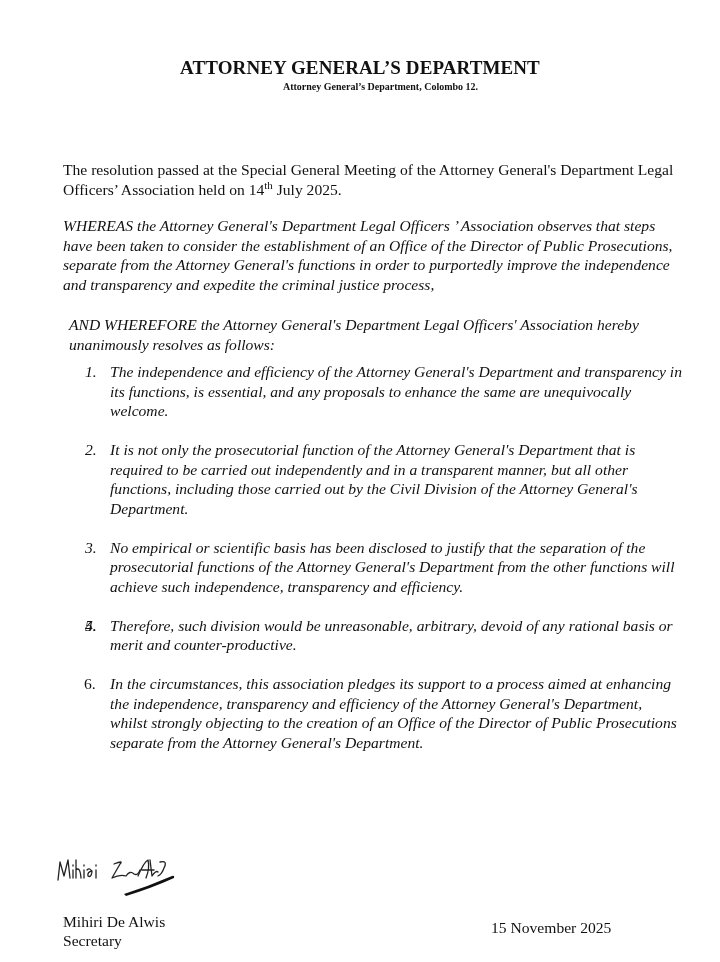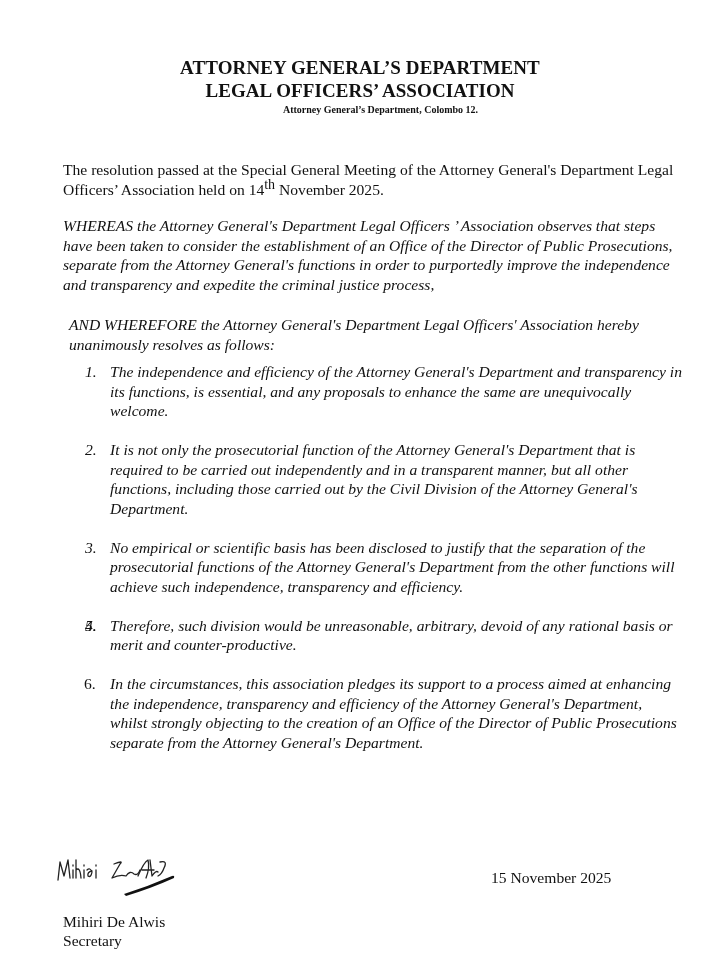--- a/index.html
+++ b/index.html
@@ -44,21 +44,21 @@
     }
     .body-text {
       position: absolute;
       left: 63px;
       width: 620px;
       font-size: 15.6px;
       line-height: 19.5px;
       color: #111;
     }
     .intro { top: 160px; }
-    .intro sup { font-size: 14px; vertical-align: 6px; line-height: 0; }
+    .intro sup { font-size: 11px; vertical-align: 6px; line-height: 0; }
     .whereas { top: 216px; font-style: italic; }
     .wherefore { top: 309px; font-style: italic; }
     .items {
       position: absolute;
       left: 63px;
       top: 362px;
       width: 620px;
       margin: 0;
       padding: 0;
       list-style: none;
@@ -95,37 +95,36 @@
     .sig-role {
       position: absolute;
       left: 63px;
       top: 931px;
       font-size: 15.6px;
       line-height: 19.5px;
     }
     .sig-date {
       position: absolute;
       left: 491px;
-      top: 868px;
+      top: 918px;
       font-size: 15.6px;
       line-height: 19.5px;
     }
   </style>
 </head>
 <body>
 
 <div class="page">
 
   <div class="letterhead">
     <div class="lh-title">ATTORNEY GENERAL’S DEPARTMENT</div>
-    <div class="lh-title">LEGAL OFFICERS’ ASSOCIATION</div>
     <div class="lh-address">Attorney General’s Department, Colombo 12.</div>
   </div>
 
-  <p class="body-text intro" style="margin:0"><span>The resolution passed at the Special General Meeting of the Attorney General's Department Legal Officers’ Association held on 14</span><sup>th</sup><span> November 2025.</span></p>
+  <p class="body-text intro" style="margin:0"><span>The resolution passed at the Special General Meeting of the Attorney General's Department Legal Officers’ Association held on 14</span><sup>th</sup><span> July 2025.</span></p>
 
   <p class="body-text whereas" style="margin:0">WHEREAS the Attorney General's Department Legal Officers ’ Association observes that steps have been taken to consider the establishment of an Office of the Director of Public Prosecutions, separate from the Attorney General's functions in order to purportedly improve the independence and transparency and expedite the criminal justice process,</p>
 
   <p class="body-text wherefore" style="margin:6px">AND WHEREFORE the Attorney General's Department Legal Officers' Association hereby unanimously resolves as follows:</p>
 
   <ol class="items">
     <li class="item">
       <span class="item-num">1.</span>
       <span>The independence and efficiency of the Attorney General's Department and transparency in its functions, is essential, and any proposals to enhance the same are unequivocally welcome.</span>
     </li>

